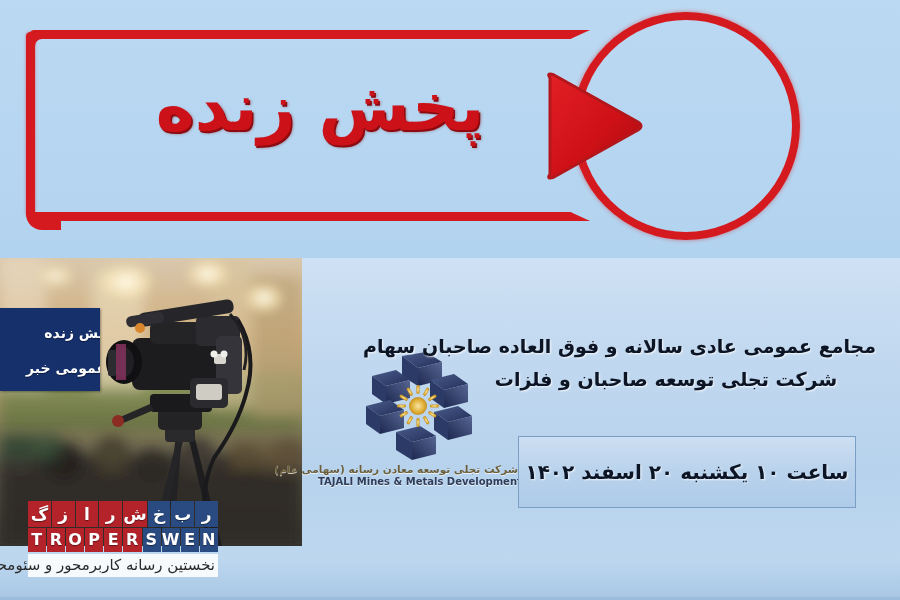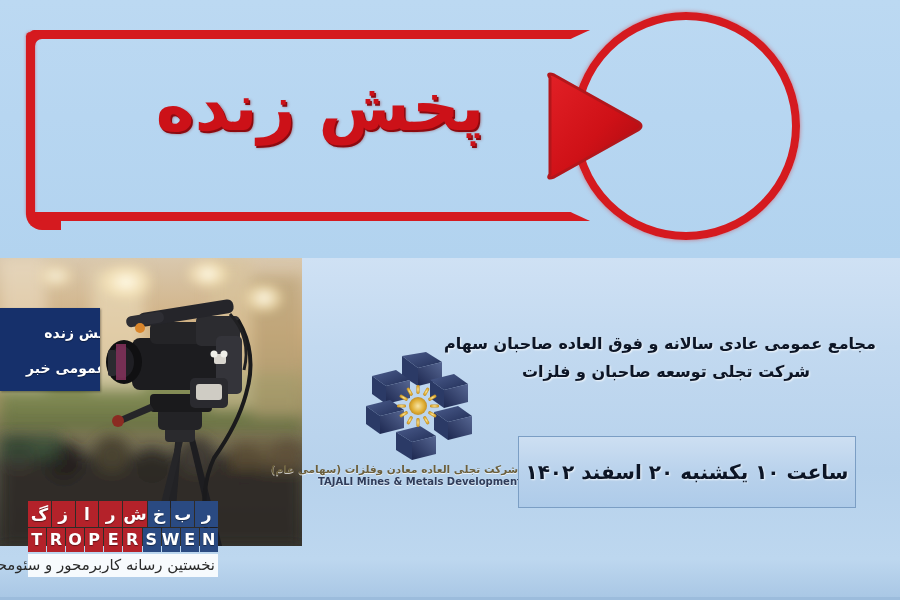--- a/index.html
+++ b/index.html
@@ -215,21 +215,21 @@
 
   
   #headline {
     position: absolute;
     right: 24px; top: 72px;
     width: 420px;
     text-align: center;
     direction: rtl;
     color: #0c1526;
     font-weight: bold;
-    font-size: 16px;
+    font-size: 19px;
     line-height: 1.75;
     text-shadow: 1px 1px 2px rgba(255,255,255,.85), 0 0 1px rgba(0,0,0,.25);
   }
   #headline .hl-line { white-space: nowrap; }
 
   
   #date-box {
     position: absolute;
     left: 518px; top: 178px;
     width: 338px; height: 72px;
@@ -465,21 +465,21 @@
               <rect x="-1.6" y="-21" width="3.2" height="9" rx="1.4" transform="rotate(180)"></rect>
               <rect x="-1.6" y="-21" width="3.2" height="9" rx="1.4" transform="rotate(210)"></rect>
               <rect x="-1.6" y="-21" width="3.2" height="9" rx="1.4" transform="rotate(240)"></rect>
               <rect x="-1.6" y="-21" width="3.2" height="9" rx="1.4" transform="rotate(270)"></rect>
               <rect x="-1.6" y="-21" width="3.2" height="9" rx="1.4" transform="rotate(300)"></rect>
               <rect x="-1.6" y="-21" width="3.2" height="9" rx="1.4" transform="rotate(330)"></rect>
             </g>
           </g>
         </g>
       </svg>
-      <div id="logo-fa">شرکت تجلی العاده معادن وفلزات (سهامی عام)</div>
+      <div id="logo-fa">شرکت تجلی توسعه معادن رسانه (سهامی عام)</div>
       <div id="logo-en">TAJALI Mines &amp; Metals Development Co.</div>
     </div>
 
     <div id="headline">
       <div class="hl-line">مجامع عمومی عادی سالانه و فوق العاده صاحبان سهام</div>
       <div class="hl-line">شرکت تجلی توسعه صاحبان و فلزات</div>
     </div>
 
     <div id="date-box">
       <span id="date-text">ساعت  ۱۰ یکشنبه ۲۰ اسفند ۱۴۰۲</span>

